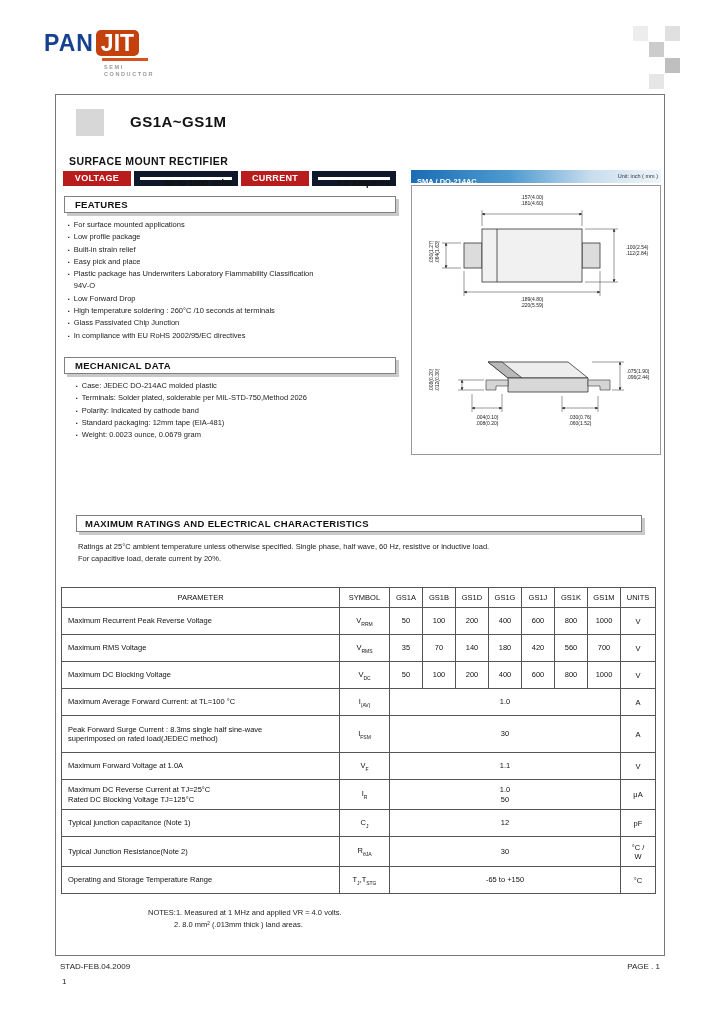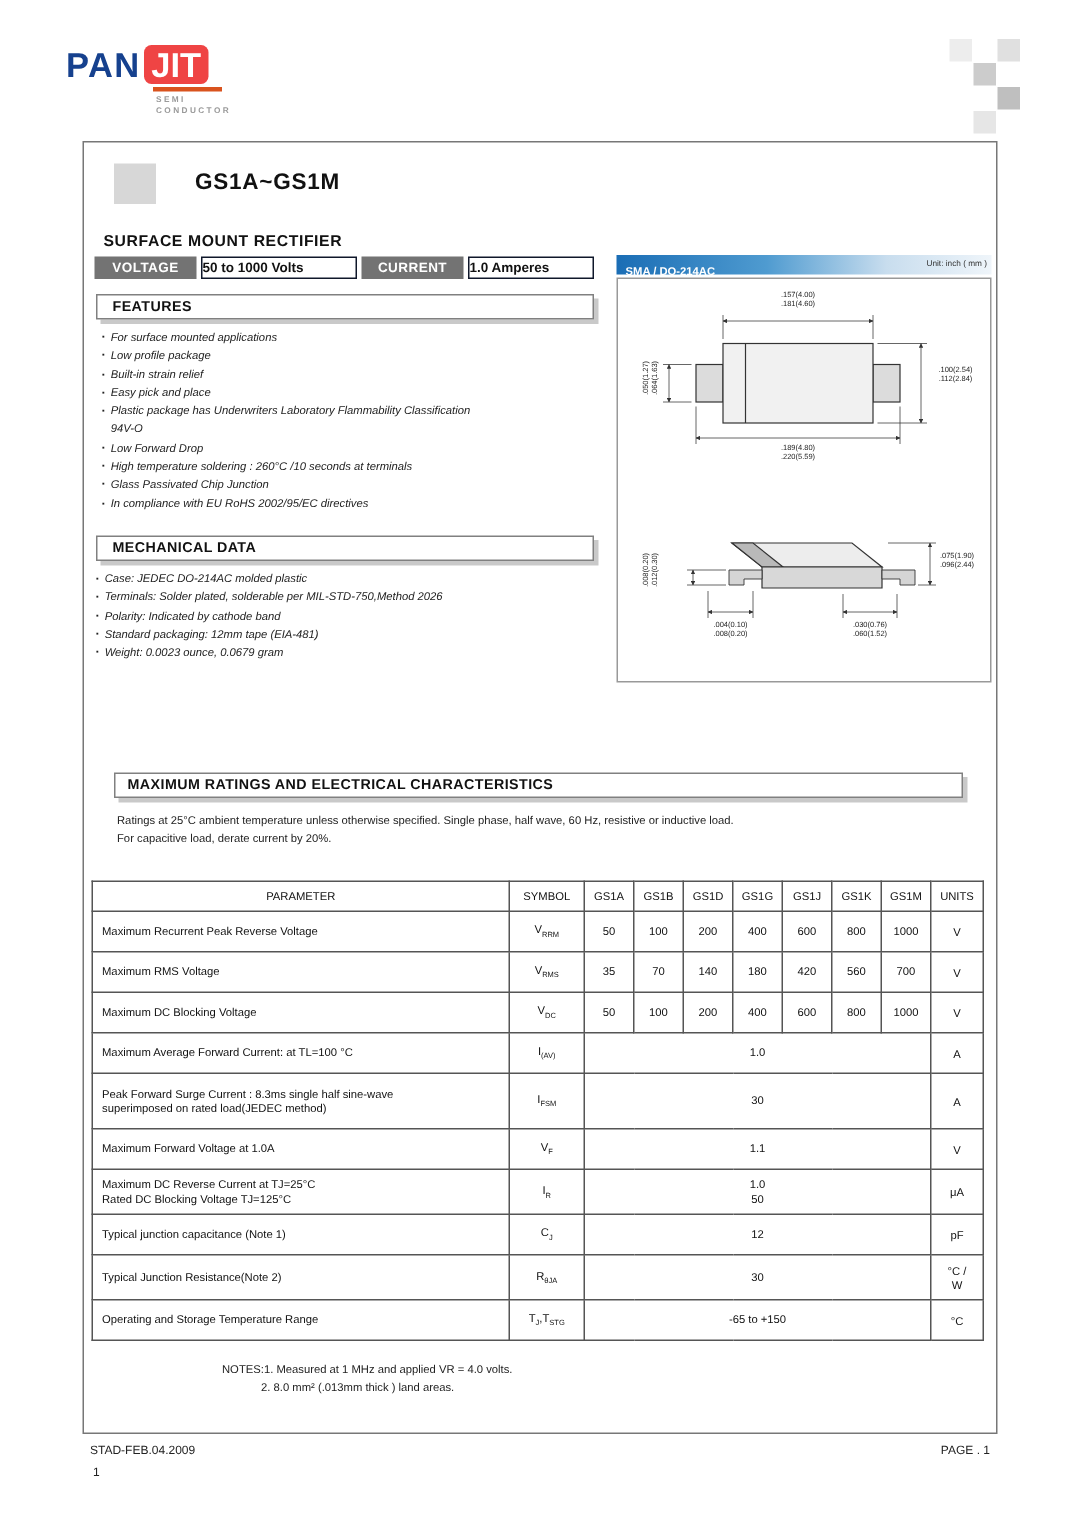--- a/index.html
+++ b/index.html
@@ -2,62 +2,62 @@
 <html><head>
 <meta charset="utf-8">
 <style>
   * { box-sizing: border-box; margin: 0; padding: 0; }
   body { background:#f2f2f2; font-family:"Liberation Sans", sans-serif; }
   .page { position:relative; width:720px; height:1012px; background:#ffffff; overflow:hidden; margin:0 auto; }
 
   
   .logo { position:absolute; left:44px; top:30px; width:180px; height:52px; }
   .logo-pan { font-size:23px; font-weight:bold; color:#16418e; letter-spacing:1px; }
-  .logo-jit { display:inline-block; background:#ef4444; color:#fff; font-size:23px; font-weight:bold; line-height:26px; padding:0 5px; border-radius:5px; margin-left:2px; }
+  .logo-jit { display:inline-block; background:#c2410c; color:#fff; font-size:23px; font-weight:bold; line-height:26px; padding:0 5px; border-radius:5px; margin-left:2px; }
   .logo-underline { position:absolute; left:58px; top:28px; width:46px; height:3px; background:#d9531e; }
   .logo-sub { position:absolute; left:60px; top:34px; font-size:5.5px; font-weight:bold; color:#9a9a9a; letter-spacing:1.6px; line-height:7px; }
   .deco { position:absolute; left:615px; top:22px; width:75px; height:75px; }
   .deco .sq { position:absolute; width:15px; height:15px; }
   .s1 { left:18px; top:4px;  background:#ededed; }
   .s2 { left:34px; top:20px; background:#cccccc; }
   .s3 { left:50px; top:4px;  background:#e0e0e0; }
   .s4 { left:50px; top:36px; background:#bfbfbf; }
   .s5 { left:34px; top:52px; background:#e6e6e6; }
 
   
   .mainbox { position:absolute; left:55px; top:94px; width:610px; height:862px; border:1px solid #777; background:#fff; }
   .title-tab { position:absolute; left:20px; top:14px; width:28px; height:27px; background:#d7d7d7; }
   .title { position:absolute; left:30px; top:18px; font-size:15px; font-weight:bold; letter-spacing:.5px; color:#111;margin-left:44px; }
   .subtitle { position:absolute; left:13px; top:60px; font-size:10.5px; font-weight:bold; letter-spacing:.4px; color:#111; }
 
   .specbar { position:absolute; left:7px; top:76px; display:flex; gap:3px; height:15px; font-size:9px; font-weight:bold; }
-  .specbar .lbl { background:#737373; color:#fff; width:68px; text-align:center; line-height:15px; letter-spacing:.3px; }
-  .specbar .valbox { border:1px solid #0f172a; background:#fff; color:#111; text-align:left; line-height:13px; }
+  .specbar .lbl { background:#b91c1c; color:#fff; width:68px; text-align:center; line-height:15px; letter-spacing:.3px; }
+  .specbar .valbox { border:6px solid #0f172a; background:#fff; color:#111; text-align:right; line-height:13px; }
   .specbar .w1 { width:104px; }
   .specbar .w2 { width:84px; }
 
   
   .pkg { position:absolute; left:355px; top:75px; width:250px; }
   .pkg-head { position:relative; height:13px; background:linear-gradient(to right,#1a6db5 0%, #4f9bd0 40%, #c8ddee 72%, #eff5fa 100%); }
   .pkg-name { color:#fff; font-size:7.5px; font-weight:bold; line-height:13px; padding-left:6px; }
   .pkg-unit { position:absolute; right:3px; top:3px; font-size:5.5px; color:#333; }
   .pkg-box { position:relative; margin-top:2px; height:270px; border:1px solid #999; background:#fff; }
   .dim { position:absolute; font-size:5px; line-height:6px; text-align:center; color:#222; }
   .dim span { display:block; }
   .rot { transform:rotate(-90deg); }
 
   
   .sec-head { position:absolute; background:#fff; border:1px solid #808080; box-shadow:3px 3px 0 #c9c9c9; font-weight:bold; font-size:9.5px; height:17px; line-height:16px; padding-left:10px; letter-spacing:.3px; color:#111; }
   .feat-head { left:8px;  top:101px; width:332px; }
   .mech-head { left:8px;  top:262px; width:332px; }
   .ratings-head { left:20px; top:420px; width:566px; padding-left:8px; }
   .blist { position:absolute; list-style:none; width:338px; font-size:7.5px; color:#222; }
   #features-list   { left:12px; top:124px; }
-  #mechanical-list { left:8px; top:285px; }
-  .blist li { display:flex; line-height:12.3px;font-style:italic; }
+  #mechanical-list { left:20px; top:285px; }
+  .blist li { display:flex; line-height:12.3px; }
   .blist .blt { font-size:5px; margin-right:4px; line-height:12.3px; }
   .blist .txt { white-space:pre-line; }
 
   .ratings-desc { position:absolute; left:22px; top:446px; width:570px; font-size:7.5px; line-height:11.5px; color:#222; white-space:pre-line; }
 
   
   .rtable { position:absolute; left:5px; top:492px; width:594px; border-collapse:collapse; table-layout:fixed; font-size:7.5px; color:#111; }
   .rtable th, .rtable td { border:1px solid #555; padding:0 2px; }
   .rtable thead tr { height:20px; }
   .rtable th { font-weight:normal; text-align:center; }

